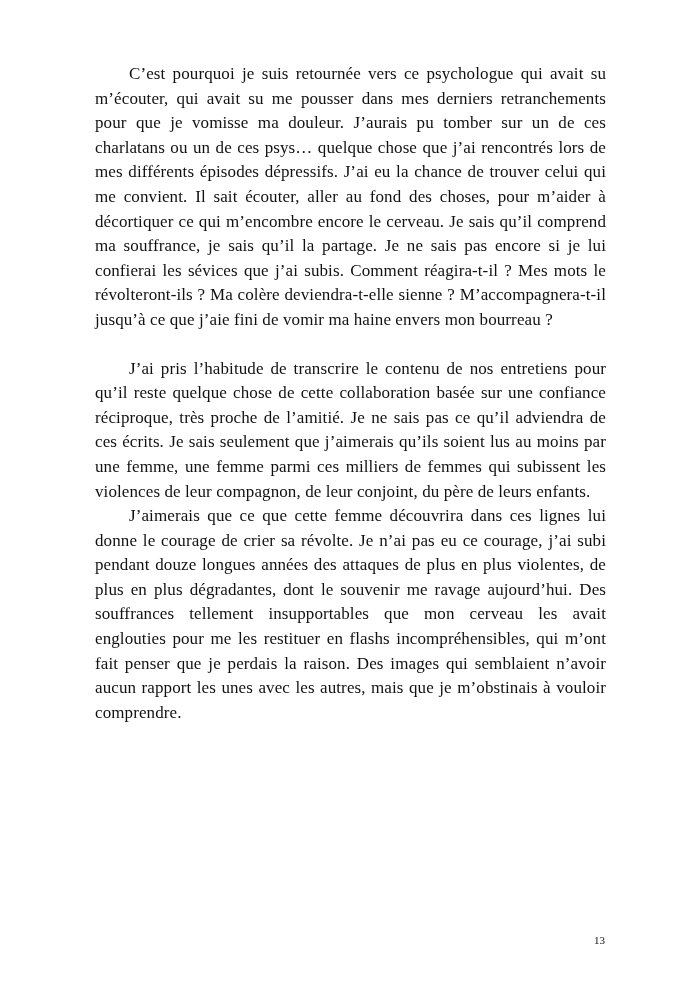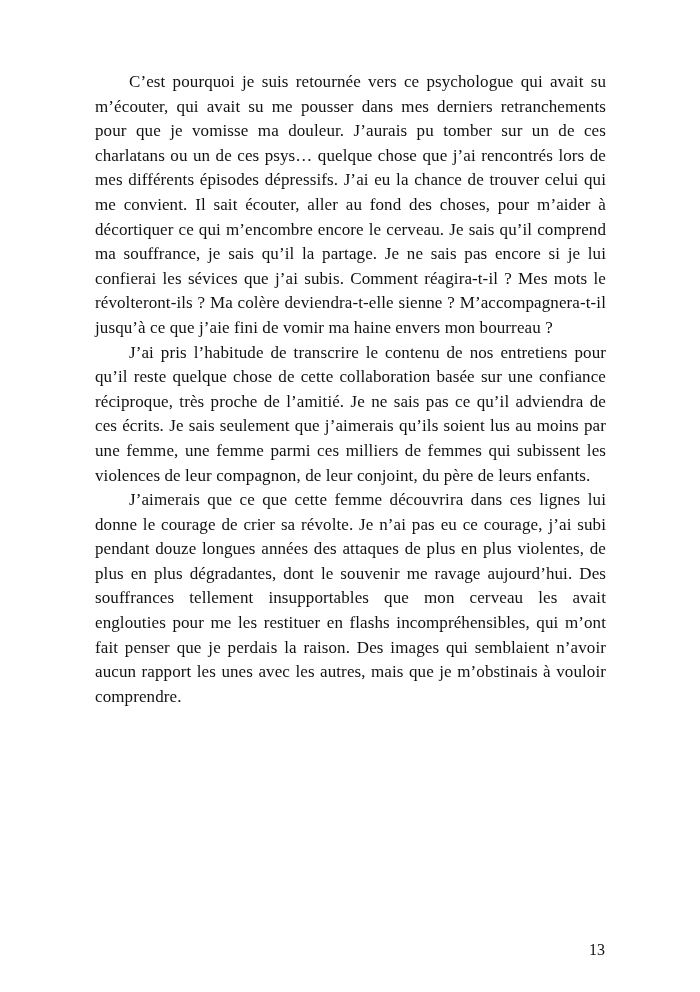--- a/index.html
+++ b/index.html
@@ -12,39 +12,40 @@
     width: 700px;
     height: 992px;
     background: #ffffff;
     font-family: "Liberation Serif", serif;
     color: #111111;
     overflow: hidden;
     box-sizing: border-box;
   }
   .text-block {
     position: absolute;
-    top: 70px;
+    top: 62px;
     left: 95px;
     width: 511px;
   }
   .para {
     margin: 0;
     font-size: 17px;
     line-height: 24.6px;
     text-align: justify;
     text-indent: 34px;
     letter-spacing: 0.1px;
   }
   .section-gap {
+    margin-top: 24px;
   }
   .page-number {
     position: absolute;
     right: 95px;
-    bottom: 34px;
-    font-size: 16px;
+    bottom: 46px;
+    font-size: 11px;
     line-height: 1;
     color: #111111;
     margin-top: 20px;
   }
 </style>
 </head>
 <body>
 
 <div class="page">
   <div class="text-block">

